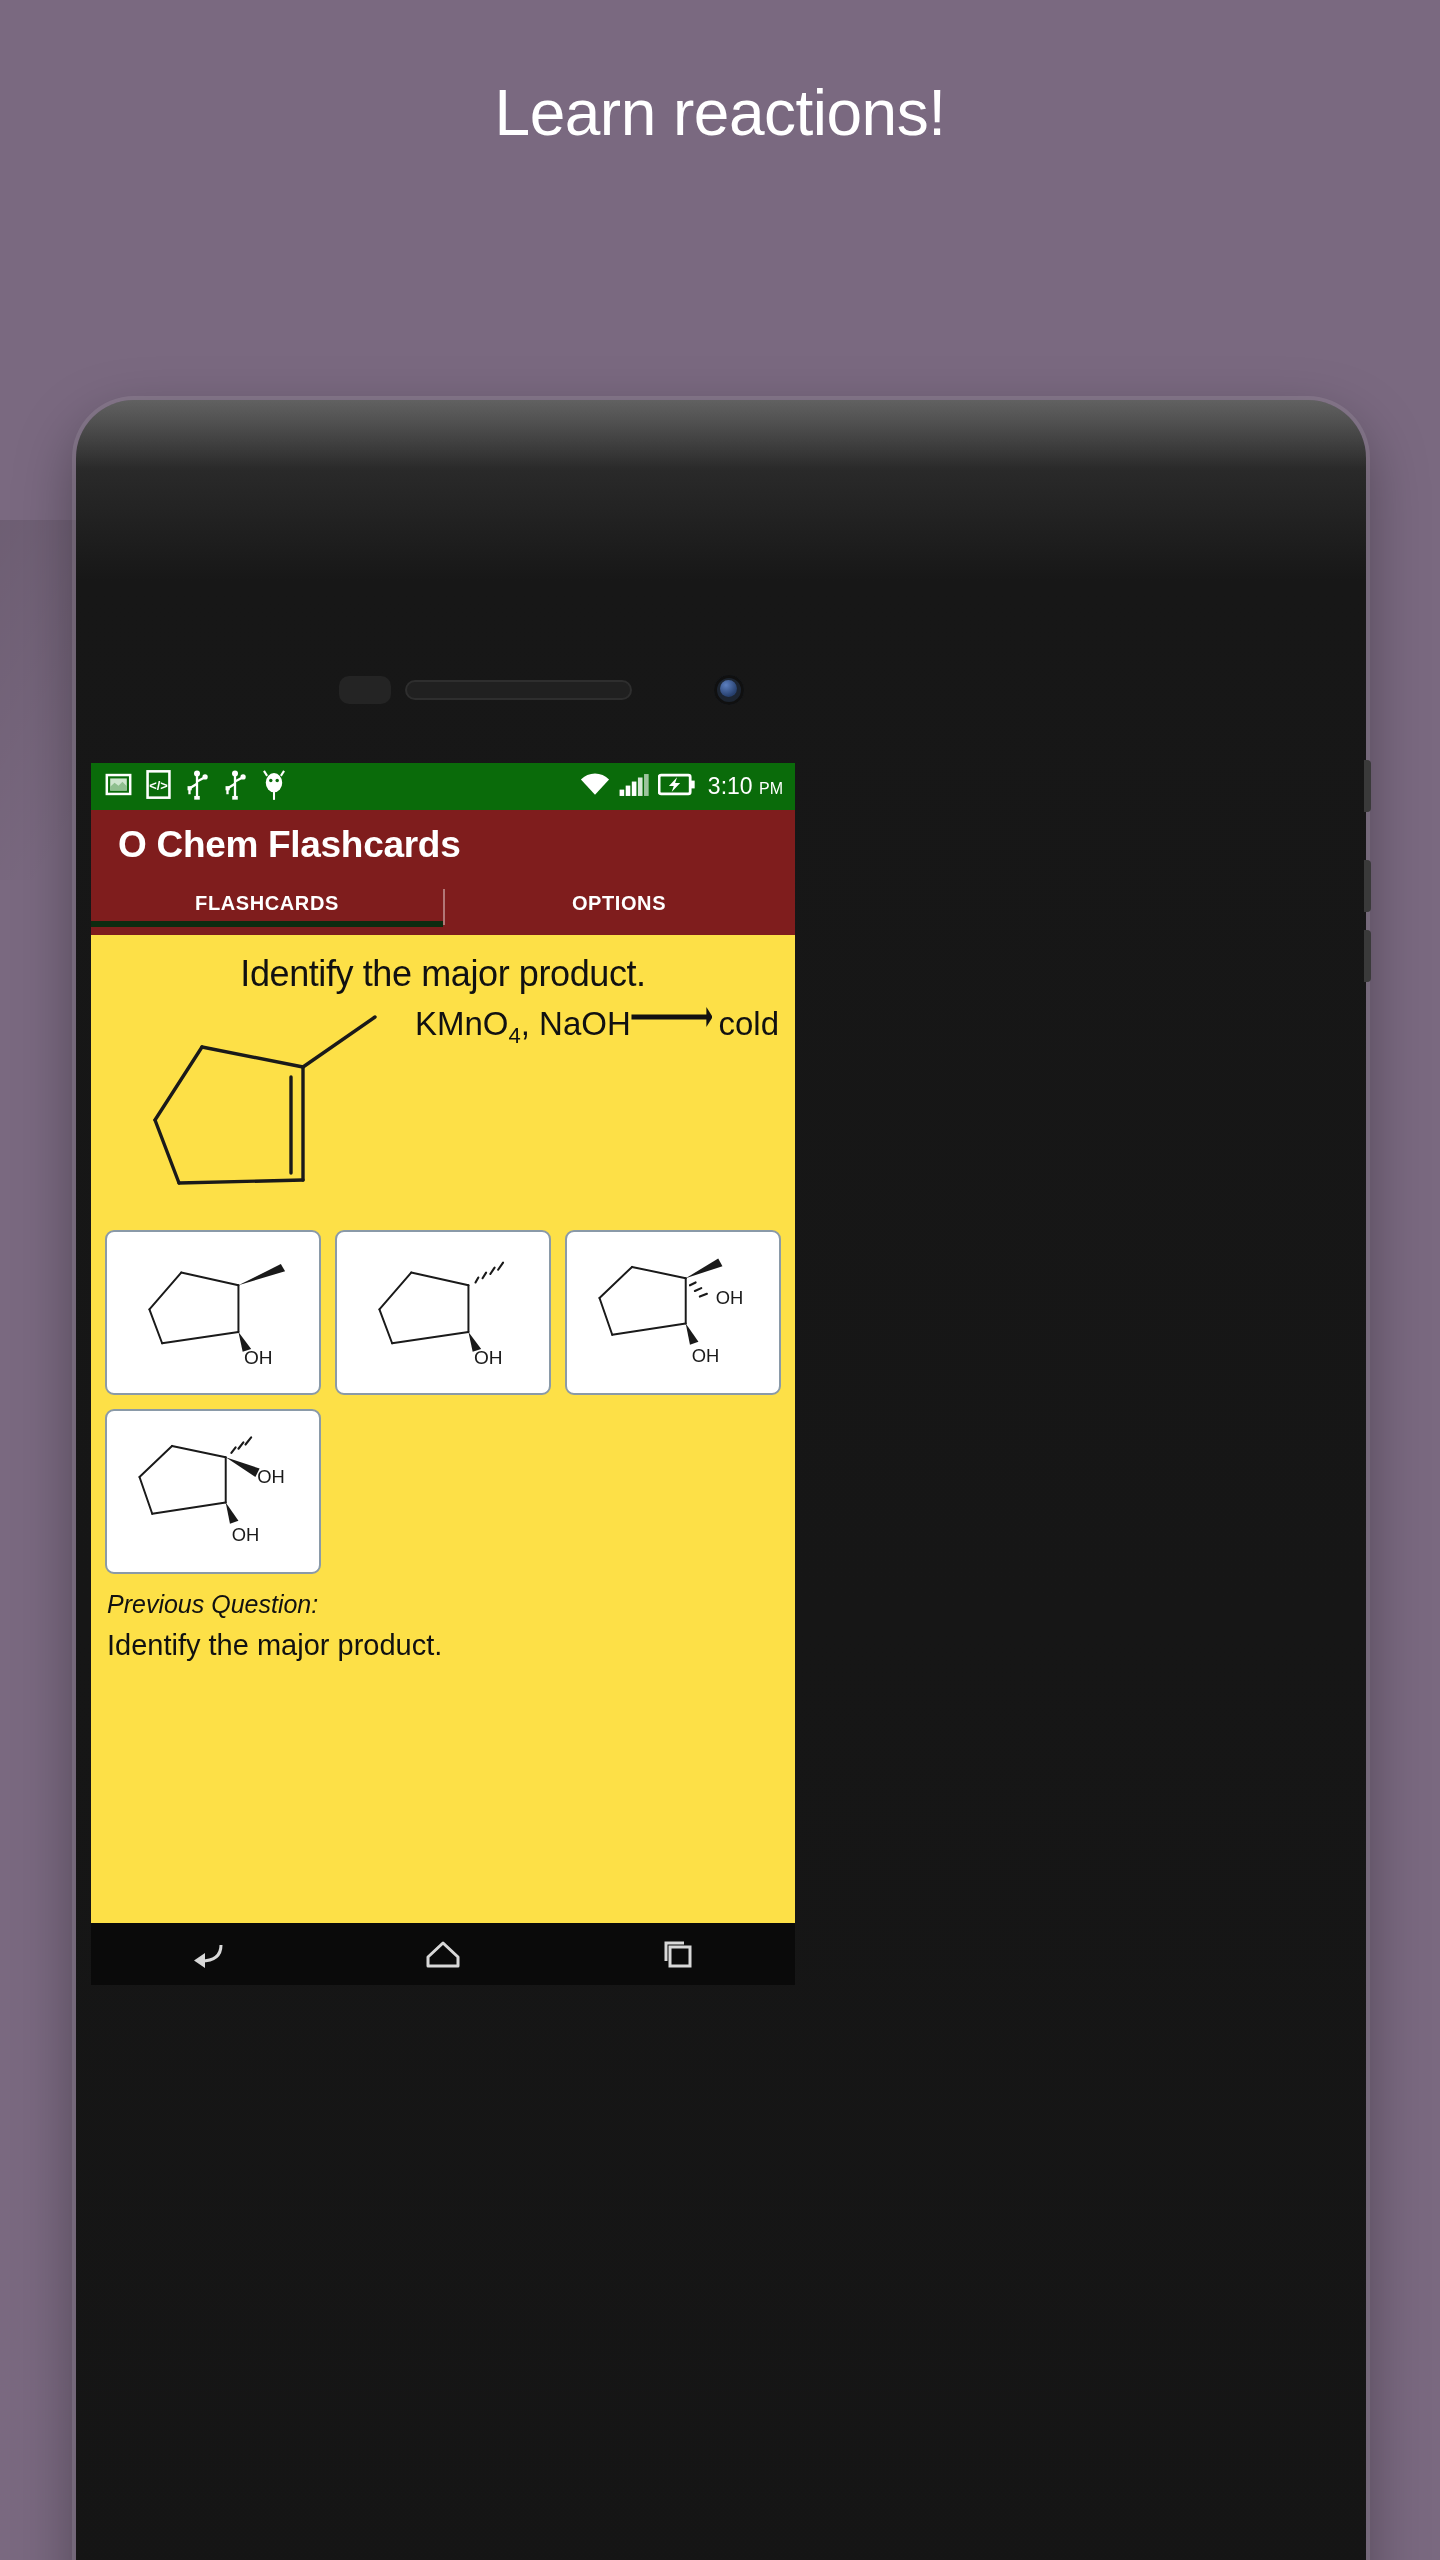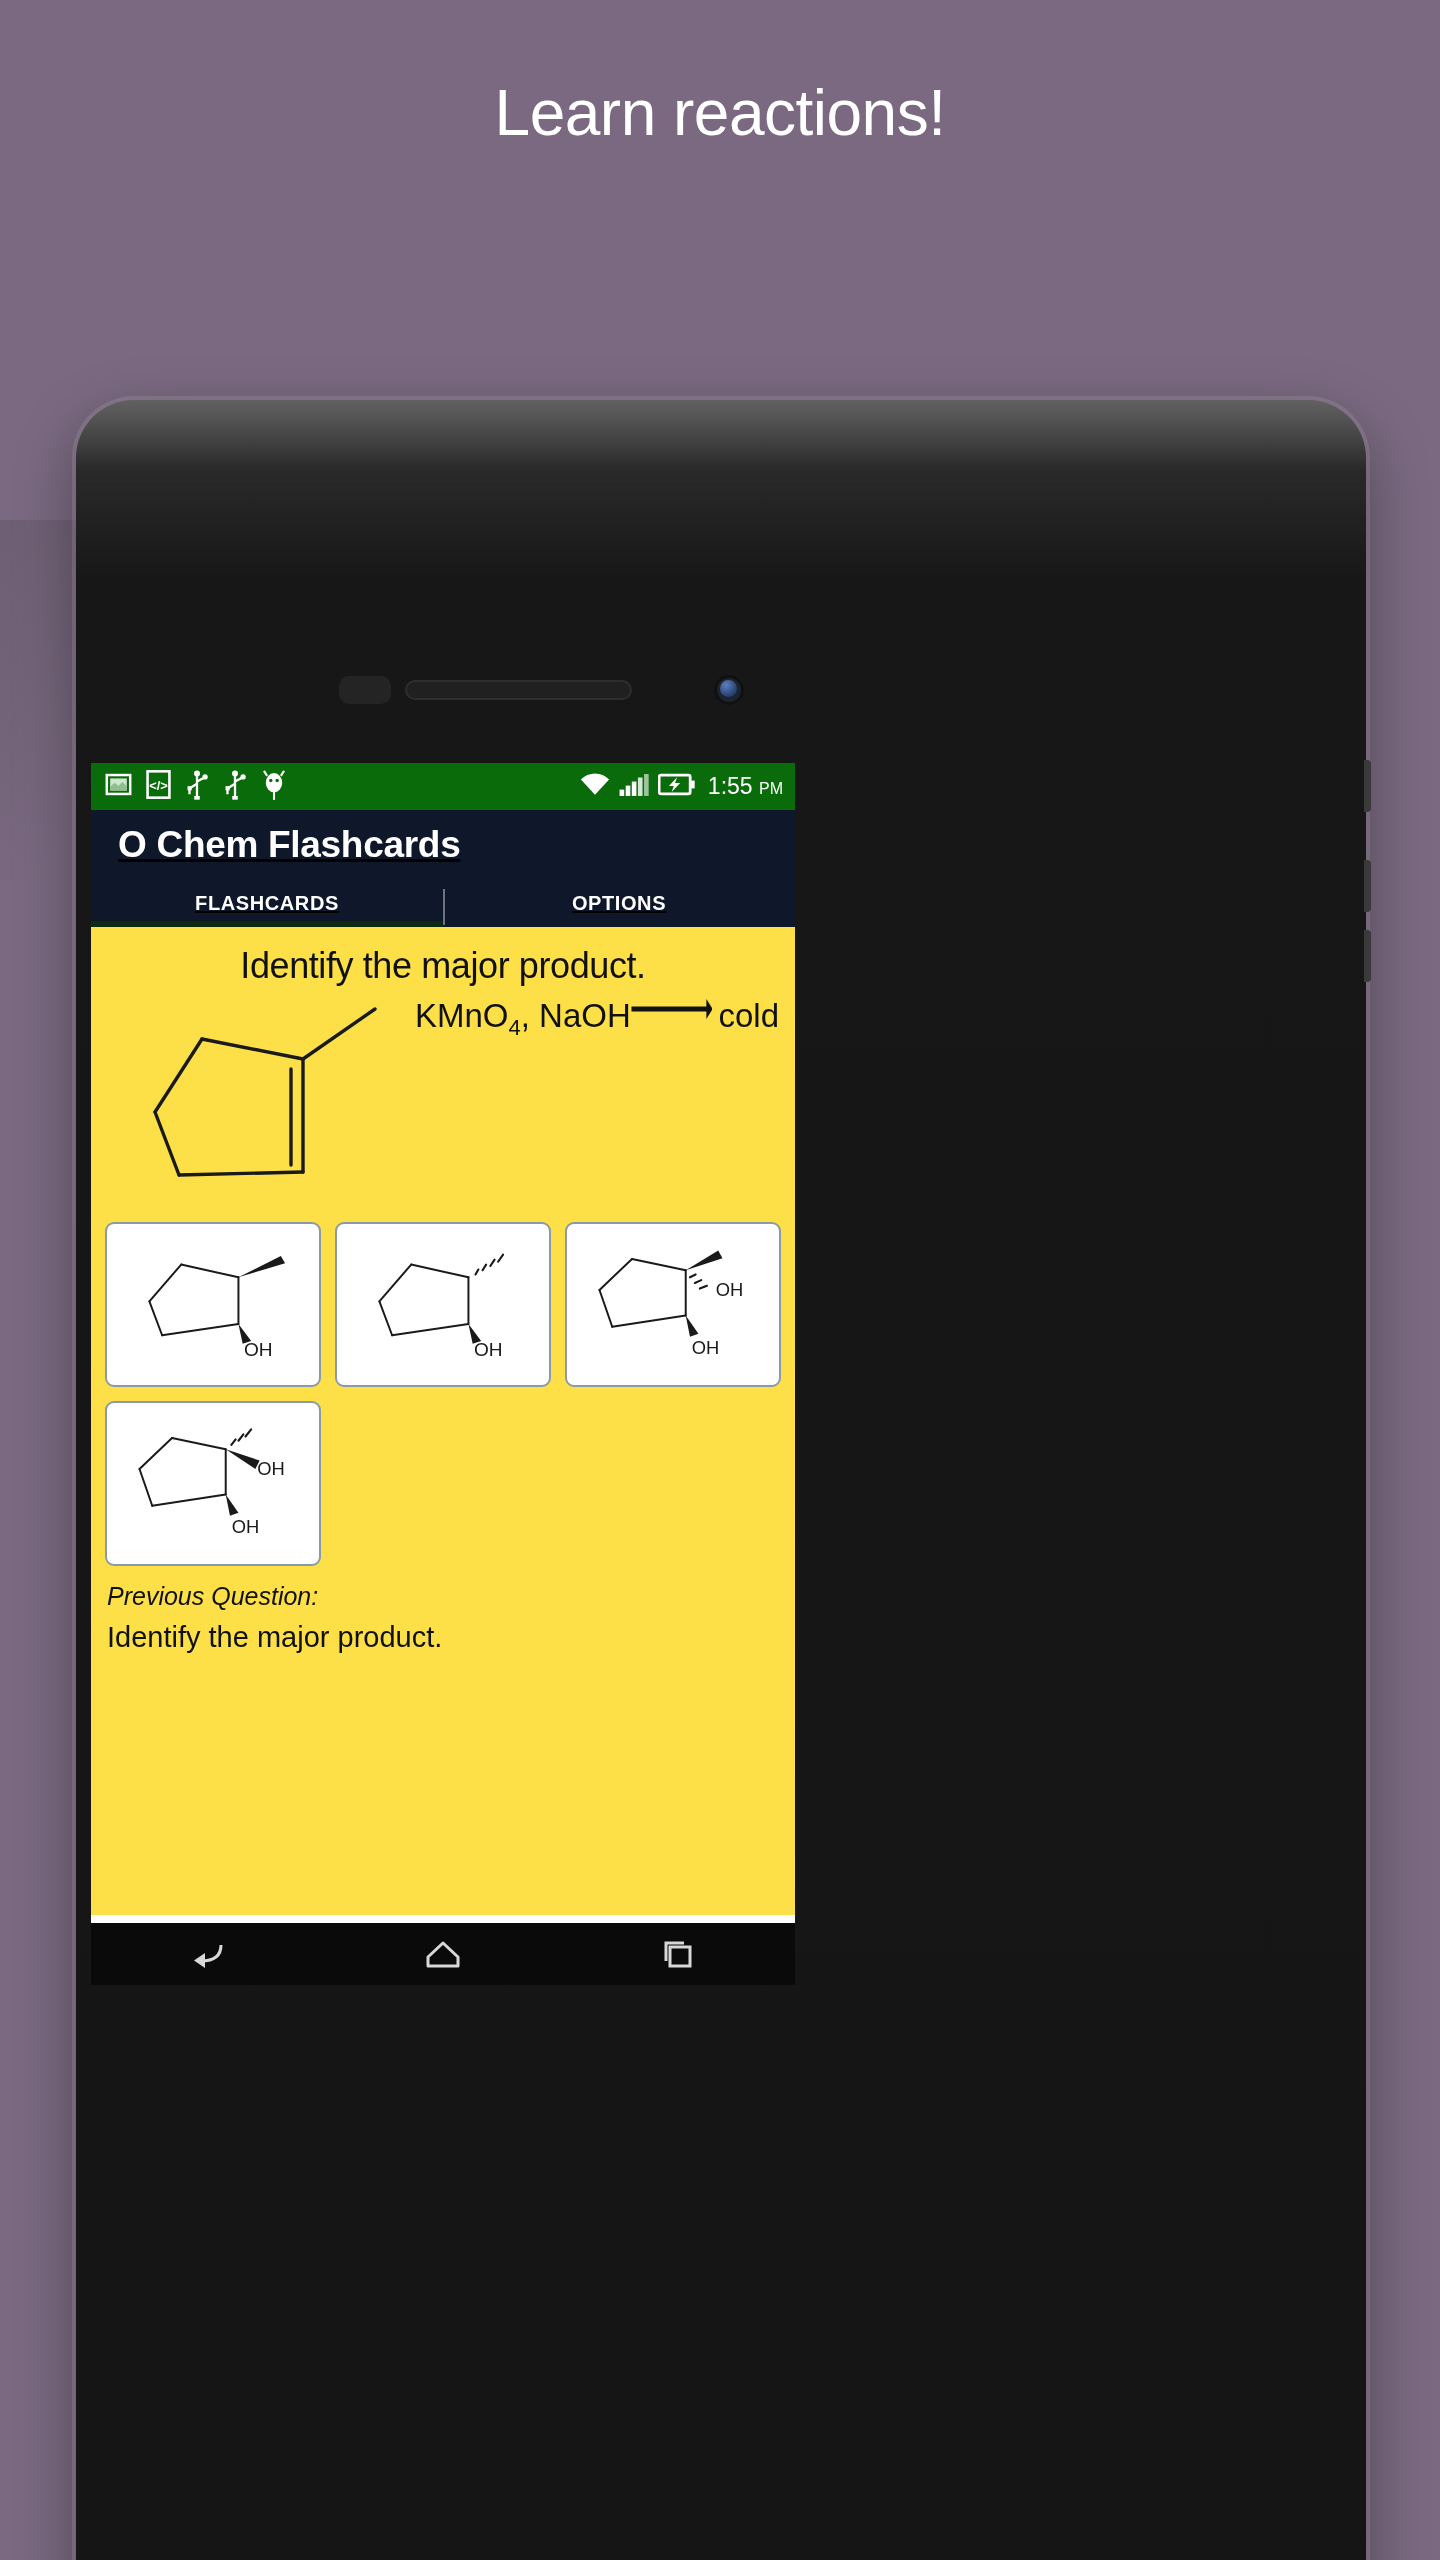--- a/index.html
+++ b/index.html
@@ -116,23 +116,22 @@
   .clock {
     font-size: 23px;
     font-weight: 400;
     letter-spacing: 0px;
     margin-left: 4px;
   }
   .clock .ampm { font-size: 16px; }
 
   
   .actionbar {
-    background: #0f172a;
-    padding: 14px 0 0 0;
-    text-decoration: underline;
+    background: #7f1d1d;
+    padding: 14px 0 8px 0;
   }
   .app-title {
     color: #ffffff;
     font-size: 37px;
     font-weight: 700;
     padding-left: 27px;
     line-height: 1.15;
     letter-spacing: -0.3px;
   }
   .tabs {
@@ -357,21 +356,21 @@
             <rect x="21.7" y="0.5" width="4" height="19" fill="#9dc49d"></rect>
           </svg>
         </span>
         <span class="sicon">
           <svg width="37" height="23" viewBox="0 0 32 20">
             <rect x="0.9" y="1.8" width="27" height="16.4" rx="1.6" fill="none" stroke="#fff" stroke-width="2.4"></rect>
             <rect x="28.6" y="6.6" width="3.2" height="6.8" fill="#fff"></rect>
             <path d="M16.5 3.6 L9.4 11.4 L13.6 11.4 L11.8 16.6 L19.2 8.6 L14.8 8.6 Z" fill="#fff"></path>
           </svg>
         </span>
-        <span class="clock"><span>1:55</span> <span class="ampm">PM</span></span>
+        <span class="clock"><span>3:10</span> <span class="ampm">PM</span></span>
       </div>
     </div>
 
     <div class="actionbar">
       <div class="app-title">O Chem Flashcards</div>
       <div class="tabs">
         <div class="tab active">FLASHCARDS</div>
         <div class="tab">OPTIONS</div>
         <div class="tab-divider"></div>
       </div>

